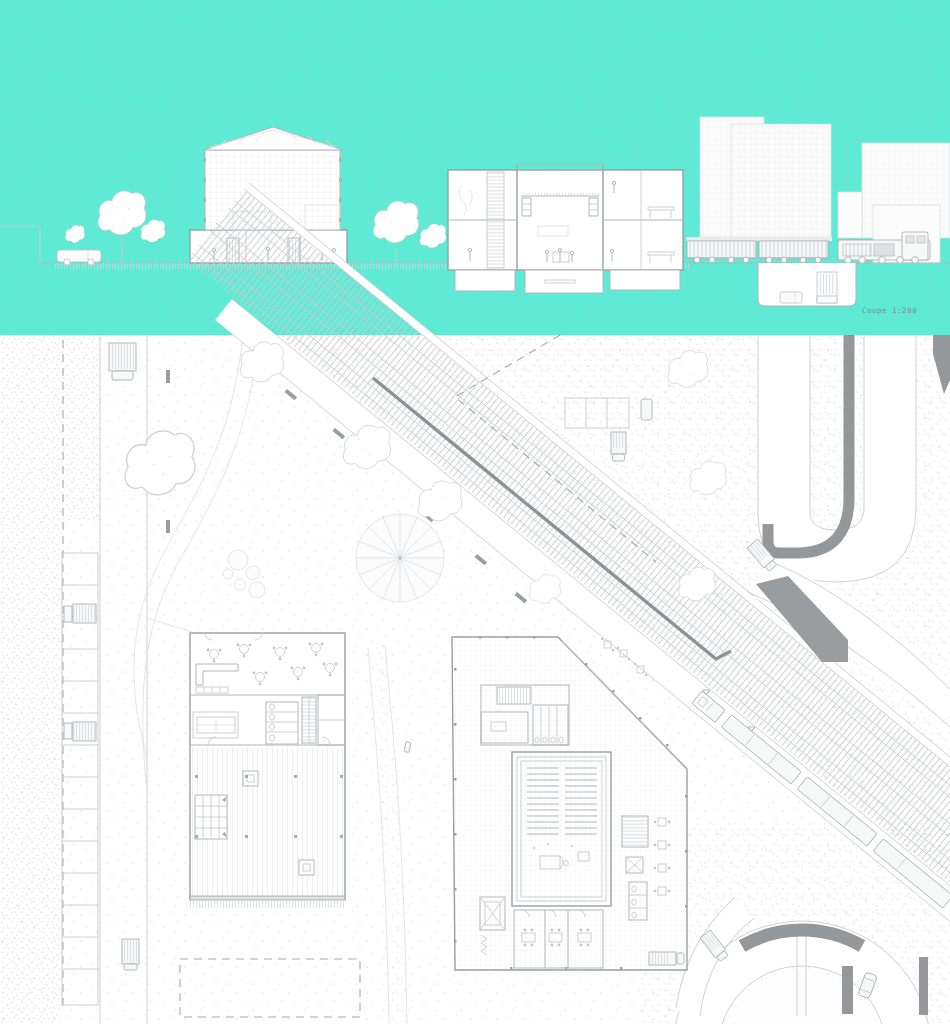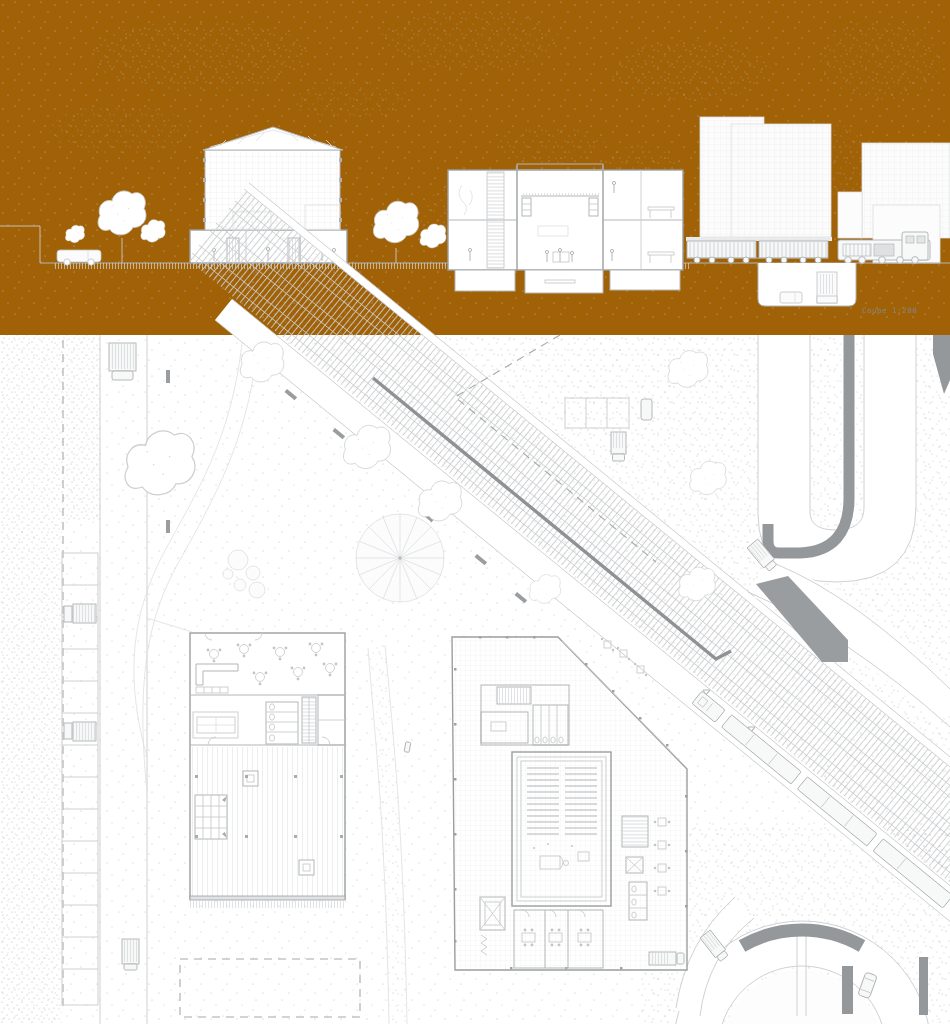--- a/index.html
+++ b/index.html
@@ -1,16 +1,16 @@
 <!DOCTYPE html>
 <html><head>
 <meta charset="utf-8">
 <style>
   html,body{margin:0;padding:0;background:#e8e8e8;}
-  .board{position:relative;width:950px;height:1024px;background:#a16207;overflow:hidden;
+  .board{position:relative;width:950px;height:1024px;background:#5eead4;overflow:hidden;
          font-family:"DejaVu Sans Mono", monospace;}
   svg{position:absolute;left:0;top:0;}
   
   .s1{stroke:#9b9ea0;stroke-width:1.4;fill:none}
   .s1f{stroke:#9b9ea0;stroke-width:1.4;fill:#fff}
   .s2{stroke:#b3b5b7;stroke-width:1;fill:none}
   .s2f{stroke:#b3b5b7;stroke-width:1;fill:#fff}
   .s3{stroke:#c9cbcd;stroke-width:.9;fill:none}
   .s4{stroke:#dcdedf;stroke-width:.8;fill:none}
   .s4f{stroke:#dcdedf;stroke-width:.8;fill:#fcfcfd}

